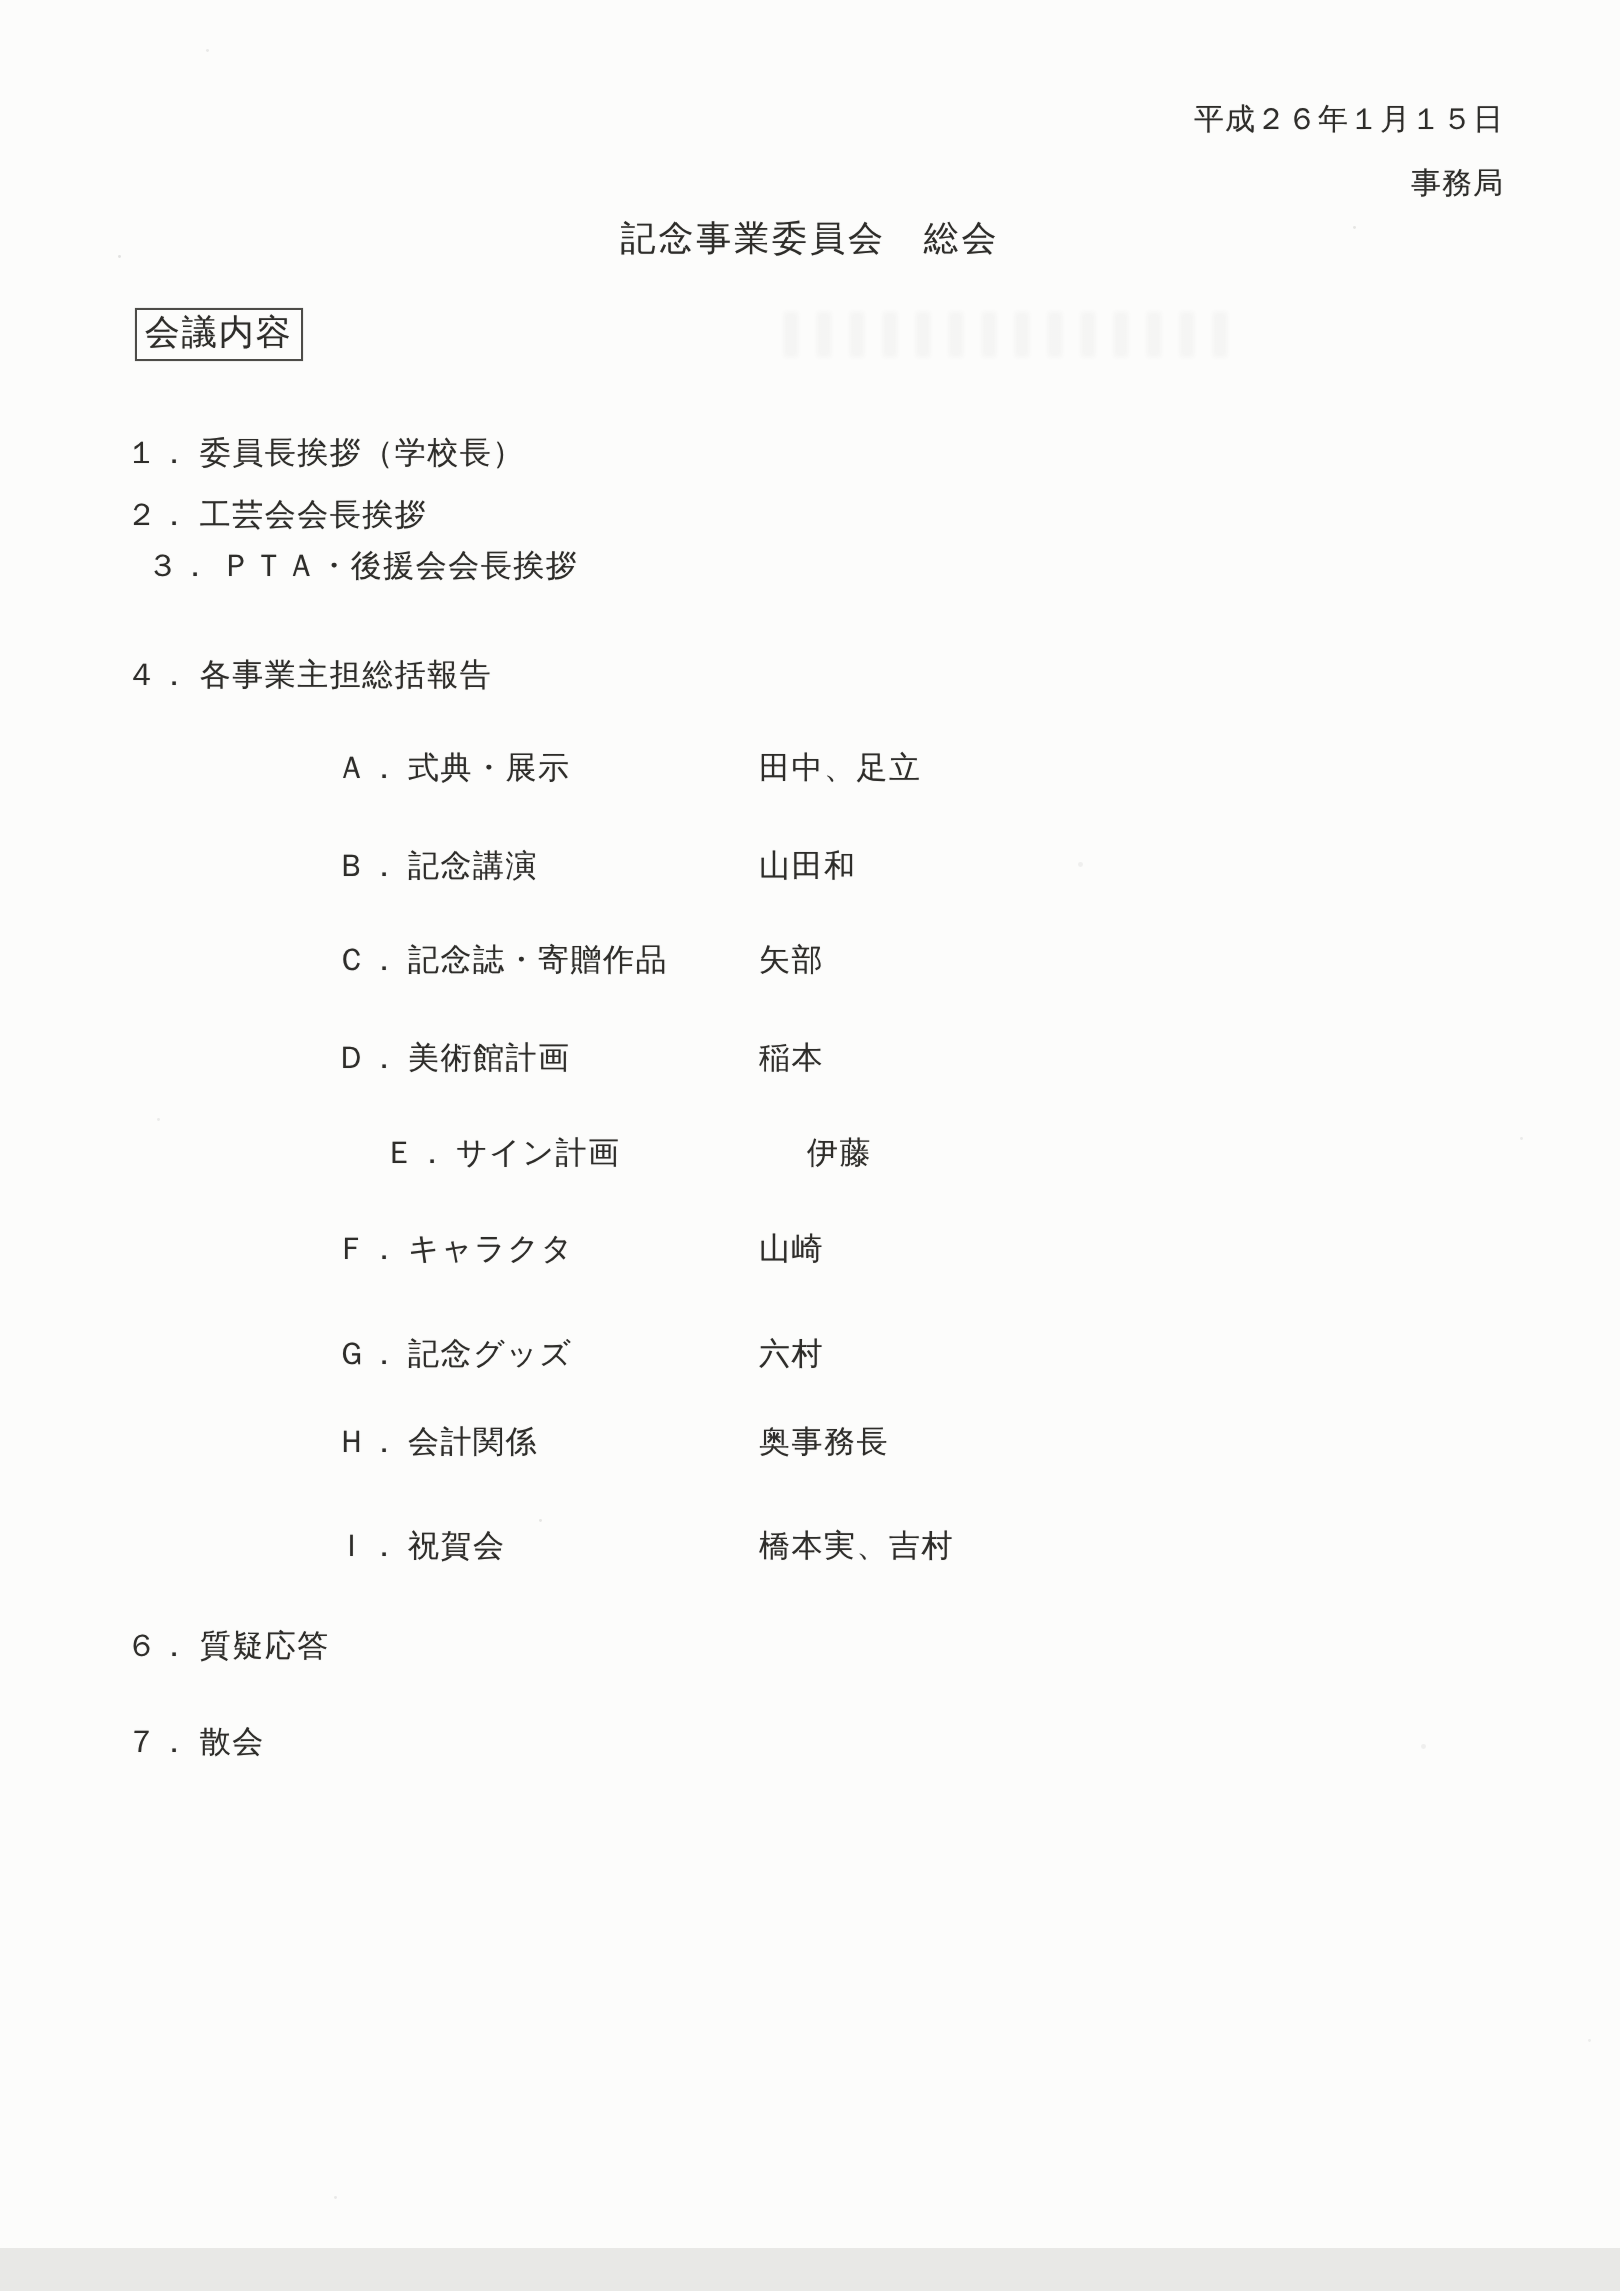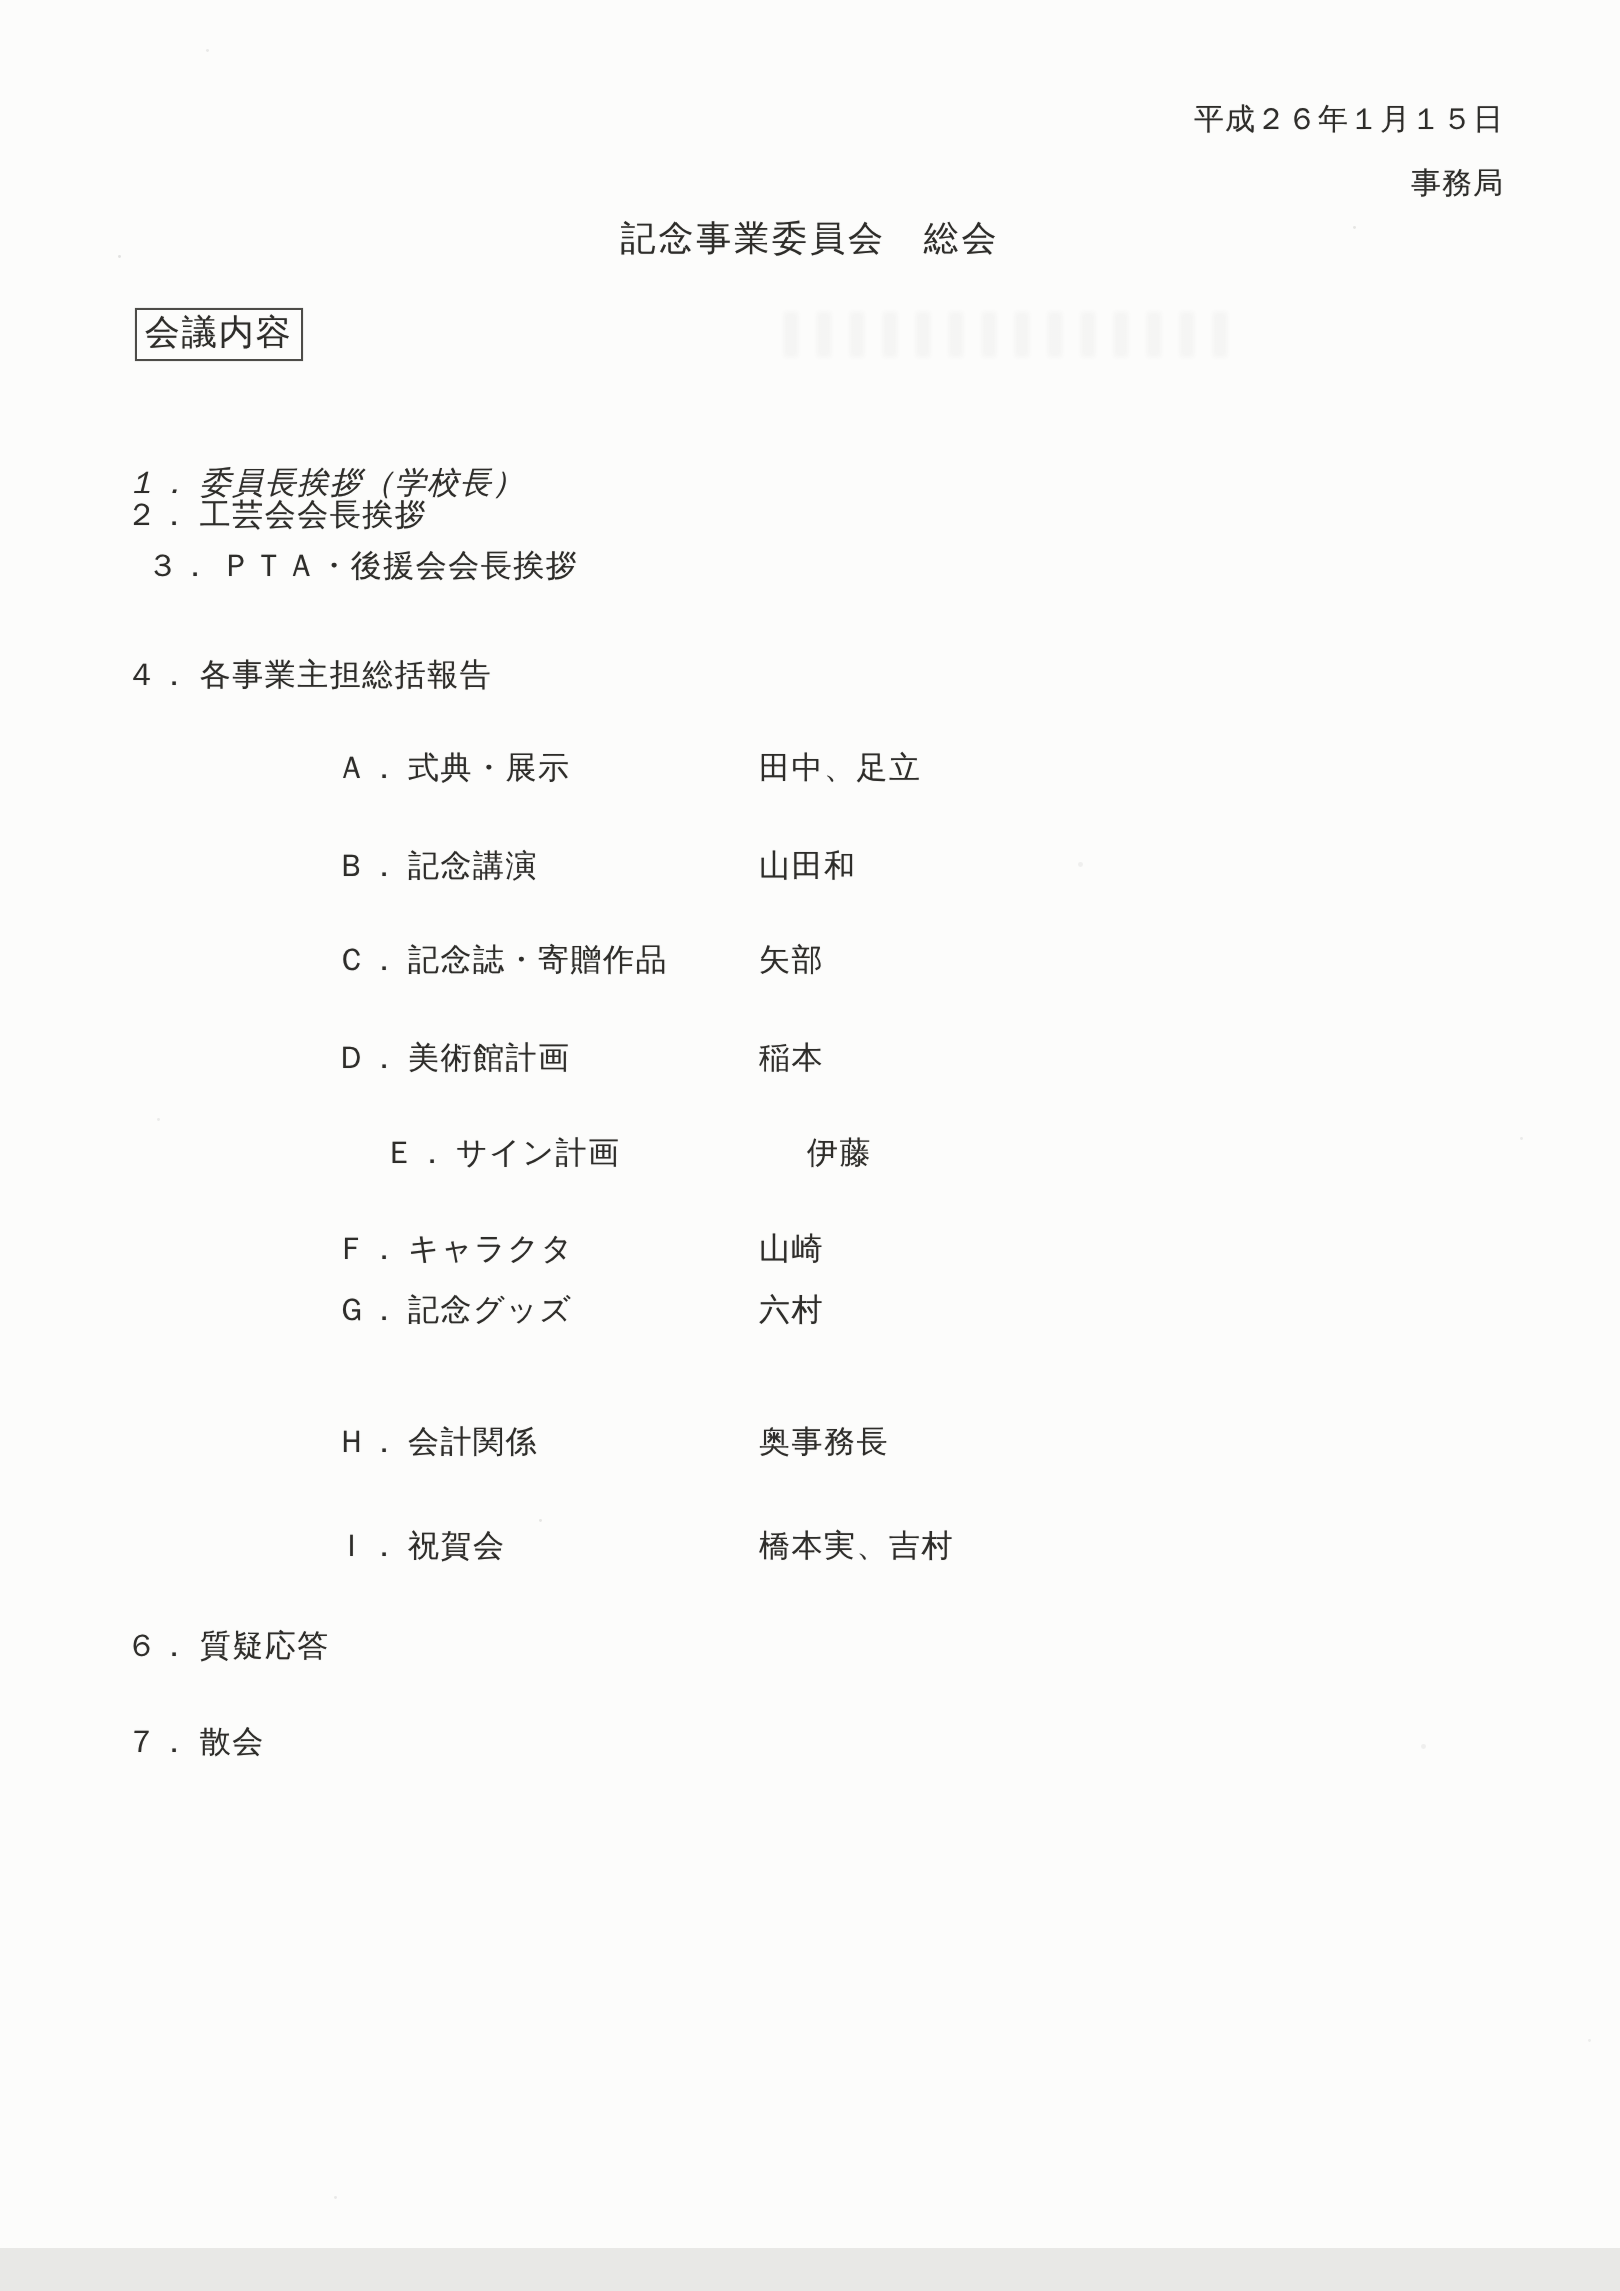--- a/index.html
+++ b/index.html
@@ -127,21 +127,21 @@
 
   <div class="line date-line">平成２６年１月１５日</div>
   <div class="line office-line">事務局</div>
 
   <div class="line doc-title">記念事業委員会　総会</div>
 
   <div class="section-box">
     <span>会議内容</span>
   </div>
 
-  <div class="agenda-item" style="top:462px;font-style:italic;">
+  <div class="agenda-item" style="top:432px;">
     <span class="agenda-num">１．</span><span>委員長挨拶（学校長）</span>
   </div>
   <div class="agenda-item" style="top:494px;">
     <span class="agenda-num">２．</span><span>工芸会会長挨拶</span>
   </div>
   <div class="agenda-item" style="top:545px;margin-left:21px;">
     <span class="agenda-num">３．</span><span>ＰＴＡ・後援会会長挨拶</span>
   </div>
   <div class="agenda-item" style="top:654px;">
     <span class="agenda-num">４．</span><span>各事業主担総括報告</span>
@@ -164,21 +164,21 @@
     <span class="report-person">稲本</span>
   </div>
   <div class="report-row" style="top:1132px;margin-left:48px;">
     <span class="report-letter">Ｅ．</span><span>サイン計画</span>
     <span class="report-person">伊藤</span>
   </div>
   <div class="report-row" style="top:1228px;">
     <span class="report-letter">Ｆ．</span><span>キャラクタ</span>
     <span class="report-person">山崎</span>
   </div>
-  <div class="report-row" style="top:1289px;">
+  <div class="report-row" style="top:1333px;">
     <span class="report-letter">Ｇ．</span><span>記念グッズ</span>
     <span class="report-person">六村</span>
   </div>
   <div class="report-row" style="top:1421px;">
     <span class="report-letter">Ｈ．</span><span>会計関係</span>
     <span class="report-person">奥事務長</span>
   </div>
   <div class="report-row" style="top:1525px;">
     <span class="report-letter">Ｉ．</span><span>祝賀会</span>
     <span class="report-person">橋本実、吉村</span>

